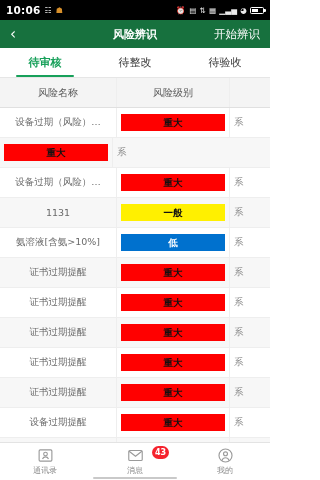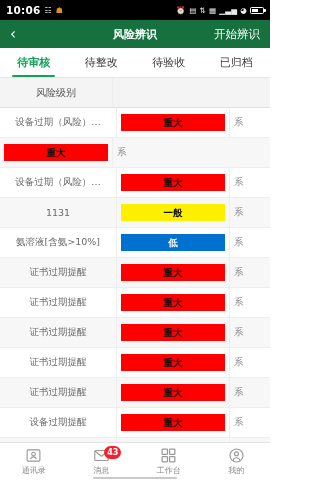--- a/index.html
+++ b/index.html
@@ -82,21 +82,21 @@
     background:#fff; border-top:1px solid #e3e3e3;
     display:flex; align-items:center;
   }
   .nav{
     flex:1; display:flex; flex-direction:column; align-items:center;
     justify-content:center; gap:1px; position:relative; cursor:pointer;
   }
   .nav svg{ display:block; }
   .nav-label{ font-size:8px; color:#8a8a8a; }
   .nav-badge{
-    position:absolute; top:-1px; left:50%; margin-left:3px;
+    position:absolute; top:-1px; left:50%; margin-left:17px;
     min-width:13px; height:13px; padding:0 3px;
     background:#f5222d; color:#fff; border-radius:7px;
     font-size:8px; font-weight:700; display:flex;
     align-items:center; justify-content:center; line-height:1;
   }
   .home-ind{
     position:absolute; bottom:1px; left:50%; transform:translateX(-50%);
     width:84px; height:2px; background:#c9c9c9; border-radius:2px;
   }
 </style>
@@ -131,27 +131,25 @@
 <div class="tabs" id="tabbar">
     <div class="tab active">
       <span>待审核</span>
     </div>
     <div class="tab">
       <span>待整改</span>
     </div>
     <div class="tab">
       <span>待验收</span>
     </div>
-    <div class="tab">
-      <span>已归档</span>
-    </div>
   </div>
 
 <div class="table-wrap">
   <div class="trow head">
+    <div class="cell c-name">风险名称</div>
     <div class="cell c-level">风险级别</div>
     <div class="cell c-extra"></div>
   </div>
   <div id="rows">
       <div class="trow">
         <div class="cell c-name">设备过期（风险）…</div>
         <div class="cell c-level">
           <div class="badge" style="background: rgb(255, 0, 0);">重大</div>
         </div>
         <div class="cell c-extra">系</div>
@@ -249,31 +247,20 @@
         <svg width="17" height="17" viewBox="0 0 24 24" fill="none" stroke="#9a9a9a" stroke-width="1.6">
           <rect x="2.5" y="5" width="19" height="14" rx="1.5"></rect>
           <path d="m3 6 9 7 9-7"></path>
         </svg>
       </span>
       <span class="nav-badge">43</span>
       <span class="nav-label">消息</span>
     </div>
     <div class="nav">
       <span>
-        <svg width="17" height="17" viewBox="0 0 24 24" fill="none" stroke="#9a9a9a" stroke-width="1.8">
-          <rect x="3" y="3" width="7.5" height="7.5" rx="1"></rect>
-          <rect x="13.5" y="3" width="7.5" height="7.5" rx="1"></rect>
-          <rect x="3" y="13.5" width="7.5" height="7.5" rx="1"></rect>
-          <rect x="13.5" y="13.5" width="7.5" height="7.5" rx="1"></rect>
-        </svg>
-      </span>
-      <span class="nav-label">工作台</span>
-    </div>
-    <div class="nav">
-      <span>
         <svg width="17" height="17" viewBox="0 0 24 24" fill="none" stroke="#9a9a9a" stroke-width="1.6">
           <circle cx="12" cy="12" r="9.2"></circle>
           <circle cx="12" cy="9.6" r="2.8"></circle>
           <path d="M6.9 19c1-2.6 2.9-3.9 5.1-3.9s4.1 1.3 5.1 3.9"></path>
         </svg>
       </span>
       <span class="nav-label">我的</span>
     </div>
   </div>
 <div class="home-ind"></div>

